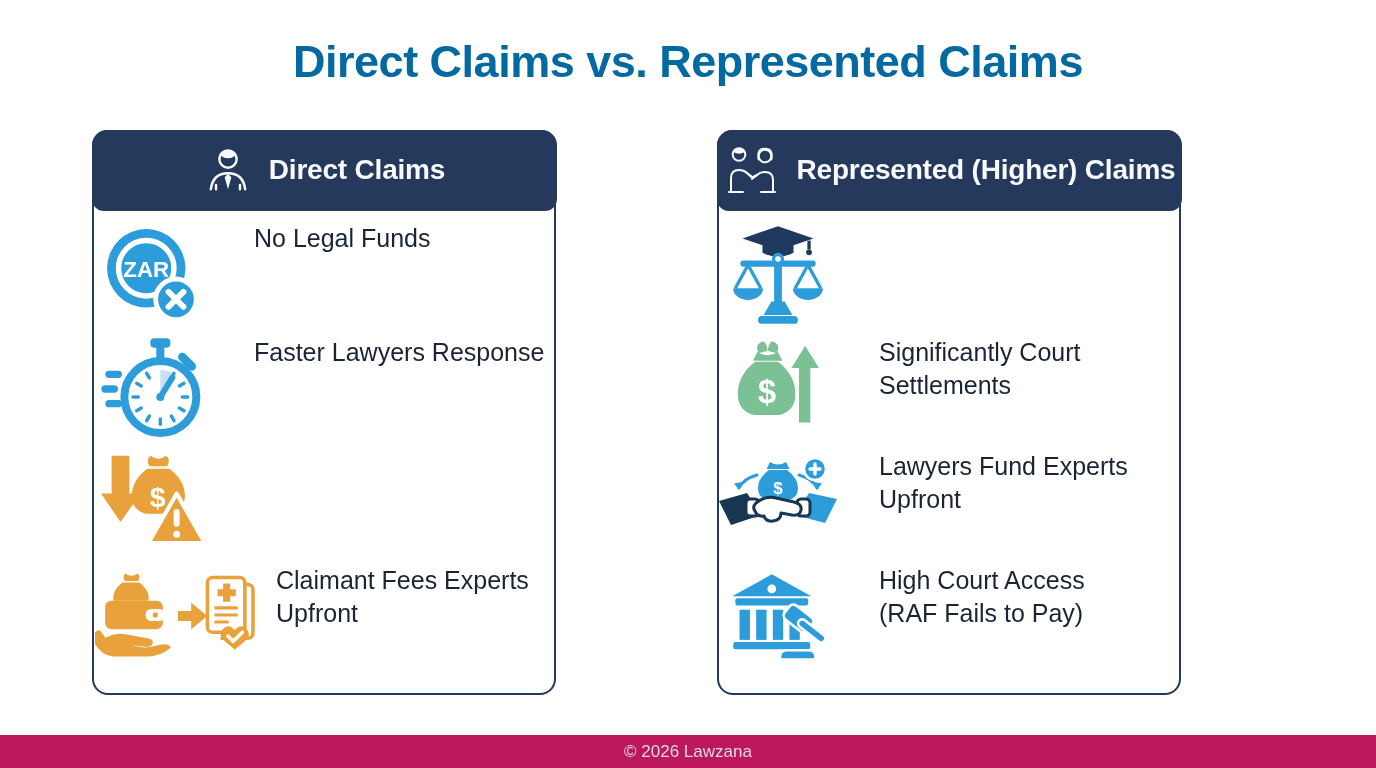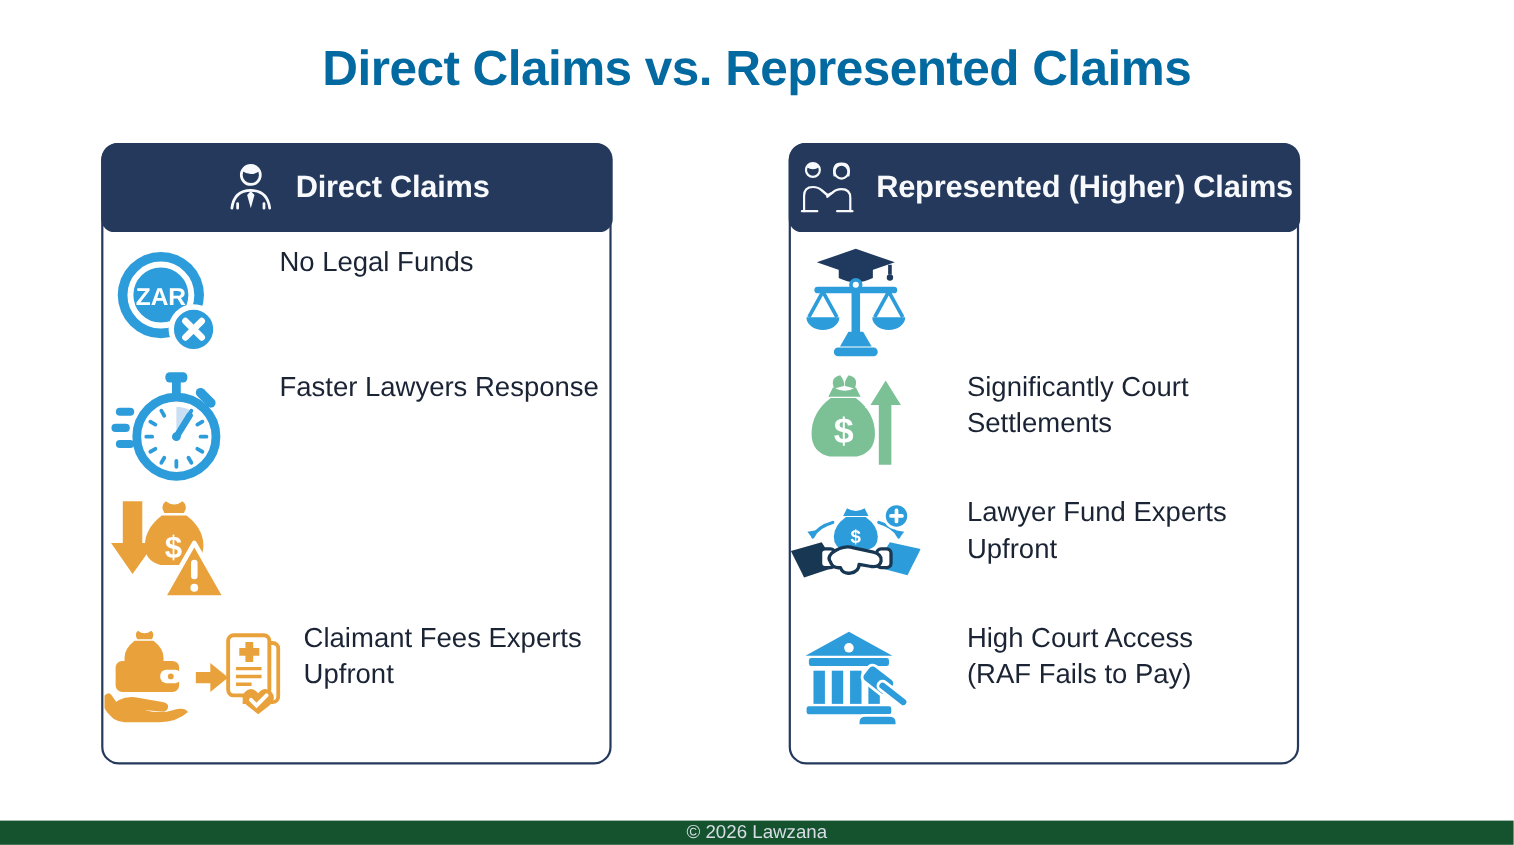--- a/index.html
+++ b/index.html
@@ -38,22 +38,22 @@
   .icon-box {
     flex:0 0 118px; width:118px; height:106px;
     display:flex; align-items:center; justify-content:center;
   }
   .row-label {
     margin:0 0 0 42px; font-size:25px; color:#1B2434;
     line-height:1.3; white-space:pre-line; font-weight:400;
   }
 
   .footer {
-    position:absolute; left:0; bottom:0; width:100%; height:22px;
-    background:#14532d; display:flex; align-items:center; justify-content:center;text-align:center;
+    position:absolute; left:0; bottom:0; width:100%; height:33px;
+    background:#be185d; display:flex; align-items:center; justify-content:center;text-align:center;
   }
   .footer span { color:#D7DDE6; font-size:17px; }
 </style>
 </head>
 <body>
 
 <h1 class="title">Direct Claims vs. Represented Claims</h1>
 
 <section class="card card-left">
   <header class="card-header">
@@ -237,21 +237,21 @@
           <path d="M91 12 h10 M96 7 v10" stroke="#fff" stroke-width="3.4" stroke-linecap="round"></path>
           <path d="M0 44 L28 36 L42 58 L12 68 Z" fill="#173753"></path>
           <path d="M118 42 L90 36 L76 58 L106 66 Z" fill="#2D9CDB"></path>
           <g fill="#fff" stroke="#173753" stroke-width="3" stroke-linejoin="round">
             <rect x="27" y="42" width="13" height="17" rx="4"></rect>
             <rect x="78" y="42" width="13" height="17" rx="4"></rect>
             <path d="M37 46 Q47 38 57 41 L75 45 Q83 47 82 53 Q81 59 73 58 L62 56 Q62 63 54 64 Q47 65 45 59 Q38 60 36 54 Q33 50 37 46 Z"></path>
           </g>
         </svg>
       </span>
-      <p class="row-label">Lawyer Fund Experts
+      <p class="row-label">Lawyers Fund Experts
 Upfront</p>
     </div>
 
     <div class="row">
       <span class="icon-box">
         <svg width="104" height="98" viewBox="0 0 100 92">
           <g fill="#2D9CDB">
             <path d="M6 26 L44 5 L82 26 Z"></path>
             <circle cx="44" cy="19" r="4.2" fill="#fff"></circle>
             <rect x="9" y="28" width="70" height="7" rx="2"></rect>

